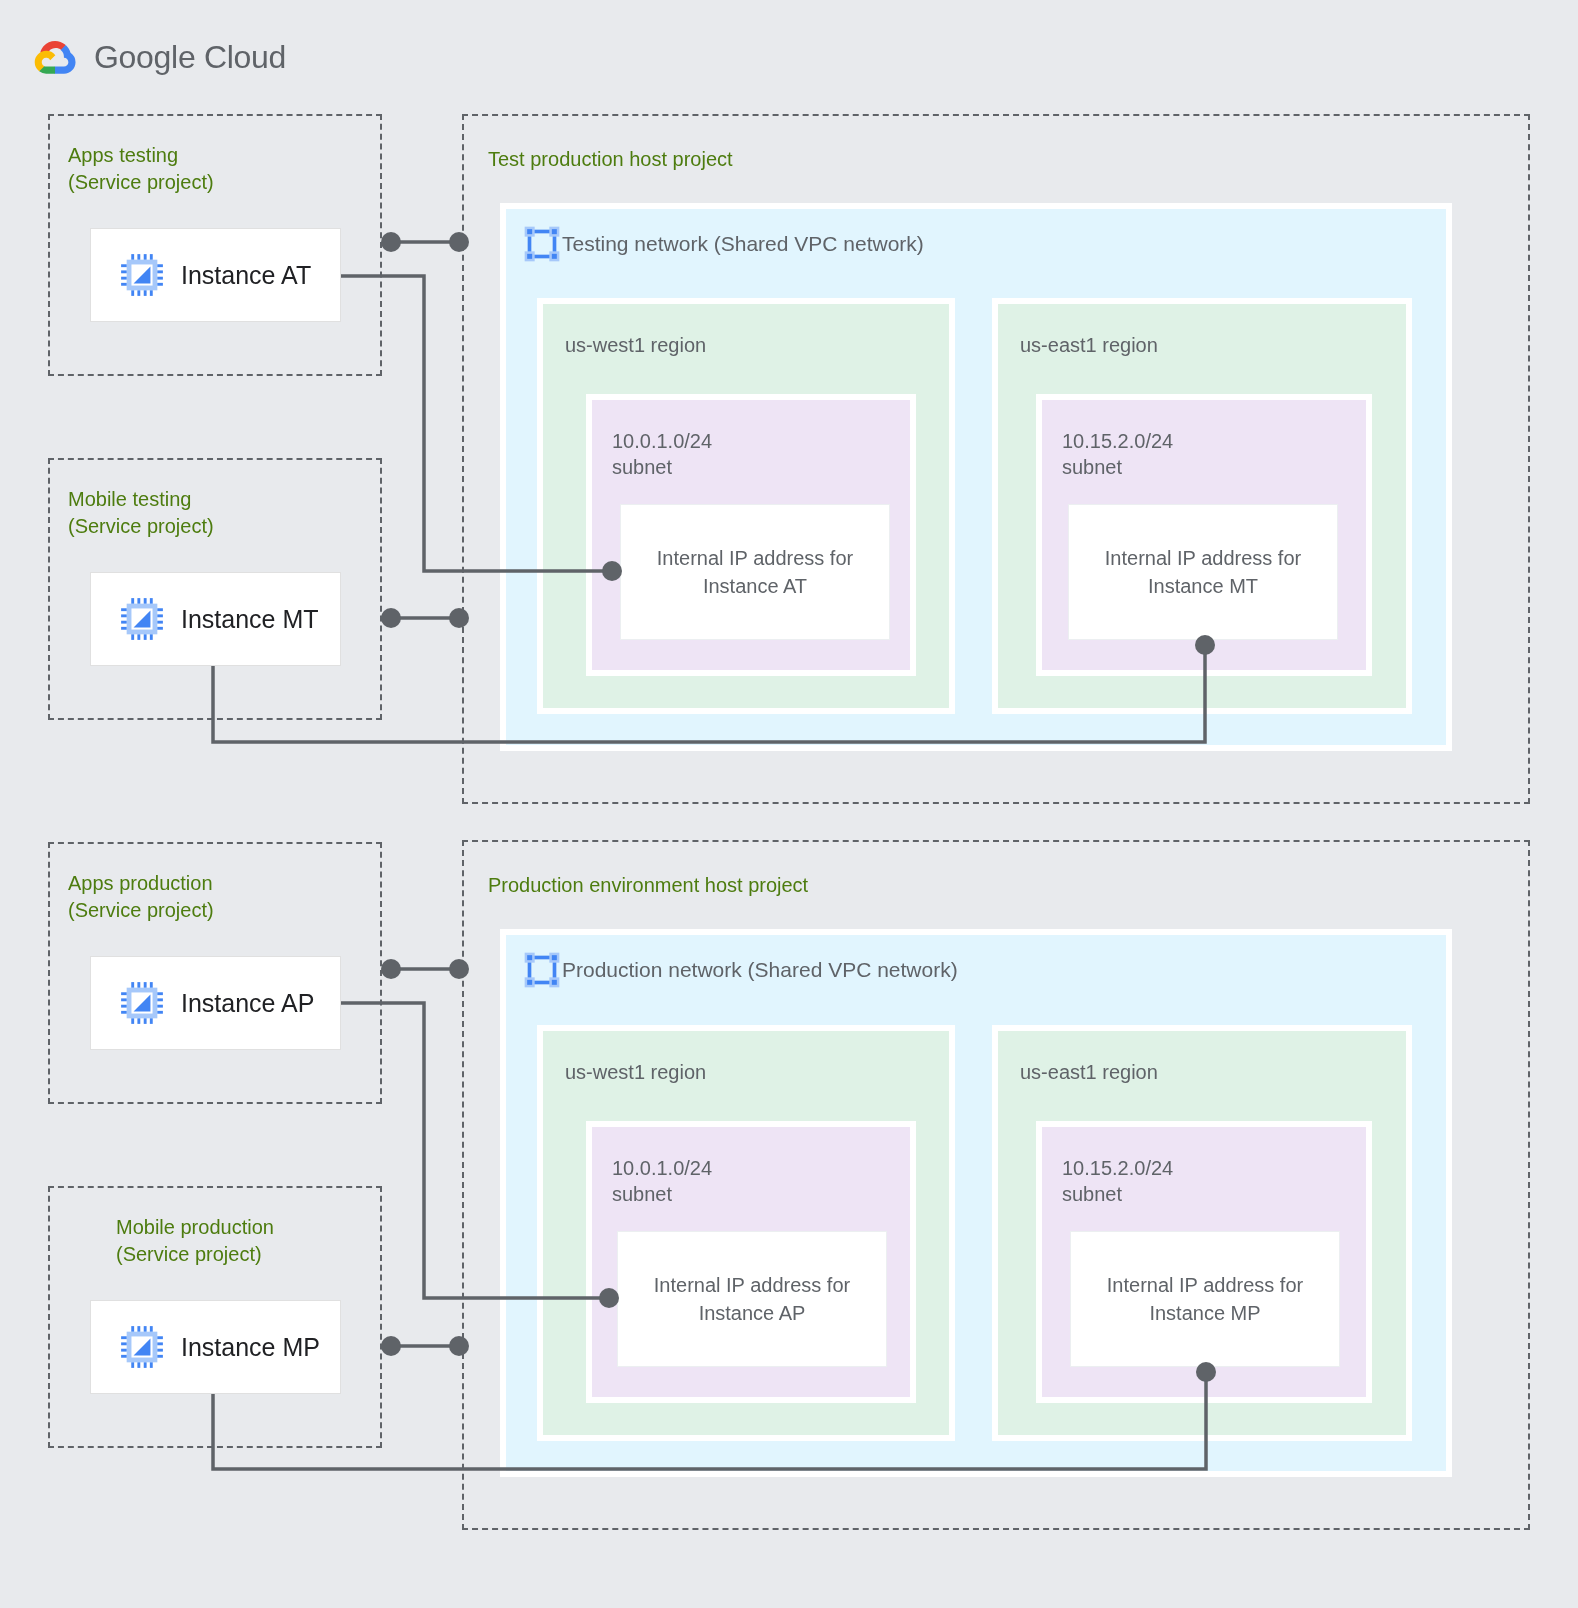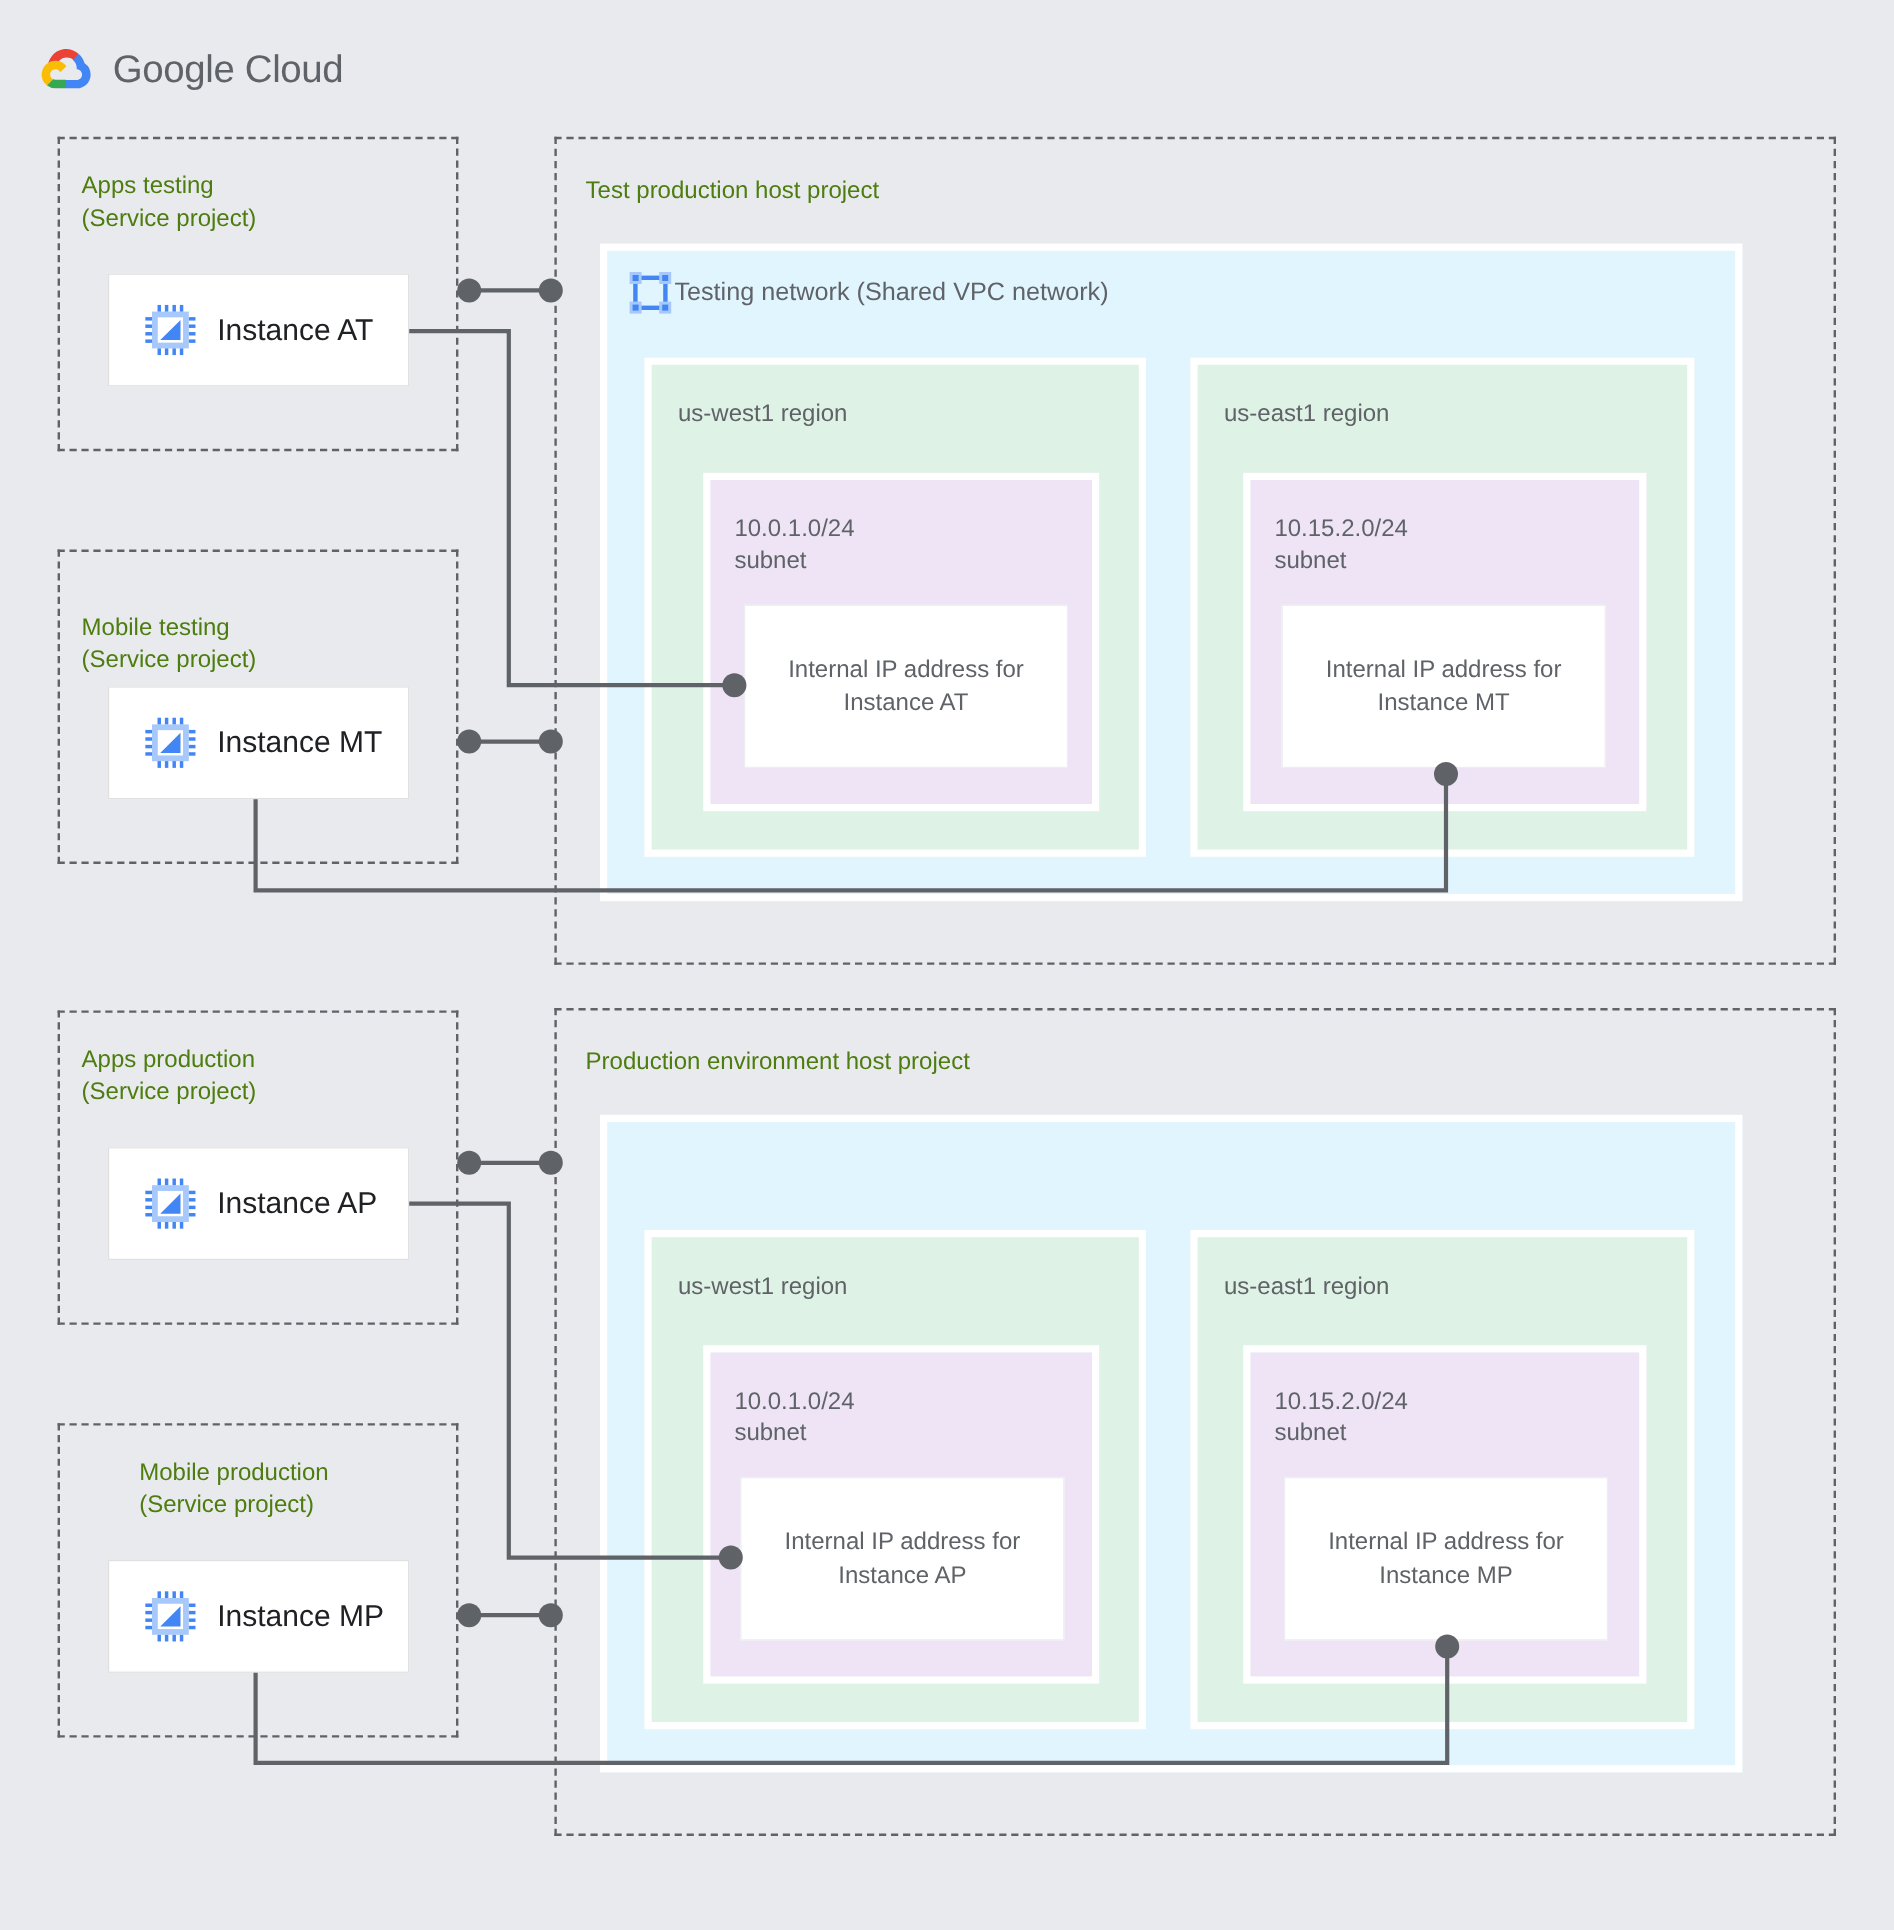--- a/index.html
+++ b/index.html
@@ -145,21 +145,21 @@
           <rect x="19.9" y="16.1" width="3" height="1.5"></rect>
       </g>
       <rect x="4" y="4" width="16" height="16" fill="#a6c8fa"></rect>
       <rect x="6.5" y="6.5" width="11" height="11" fill="#ffffff"></rect>
       <path d="M7.6 16.4h8.8V7.6z" fill="#4285f4"></path>
     </svg>
     <span class="instance-label">Instance AT</span>
   </div>
 
   <div class="dashed-box" style="left:48px; top:458px; width:334px; height:262px;">
-    <div class="box-title" style="left:18px; top:26px;margin-top:24px;">Mobile testing
+    <div class="box-title" style="left:18px; top:26px;">Mobile testing
 (Service project)</div>
   </div>
   <div class="instance-card" style="left:90px; top:572px; width:251px; height:94px;">
     <svg class="chip-icon" viewBox="0 0 24 24">
       <g fill="#4285f4">
         <rect x="6.4" y="1.1" width="1.5" height="3"></rect>
           <rect x="9.6" y="1.1" width="1.5" height="3"></rect>
         <rect x="12.9" y="1.1" width="1.5" height="3"></rect>
           <rect x="16.1" y="1.1" width="1.5" height="3"></rect>
         <rect x="6.4" y="19.9" width="1.5" height="3"></rect>
@@ -286,20 +286,34 @@
       <path d="M7.6 16.4h8.8V7.6z" fill="#4285f4"></path>
     </svg>
     <span class="instance-label">Instance MP</span>
   </div>
 
   <div class="dashed-box" style="left:462px; top:840px; width:1068px; height:690px;">
     <div class="box-title" style="left:24px; top:30px;">Production environment host project</div>
   </div>
 
   <div class="vpc-panel" style="left:500px; top:929px; width:952px; height:548px;"></div>
+  <div class="vpc-header" style="left:522px; top:950px;">
+    <svg class="vpc-icon" viewBox="0 0 24 24">
+      <rect x="4.5" y="4.5" width="15" height="15" fill="none" stroke="#4285f4" stroke-width="2.2"></rect>
+      <rect x="1.6" y="1.6" width="6" height="6" fill="#a6c8fa"></rect>
+      <rect x="16.4" y="1.6" width="6" height="6" fill="#a6c8fa"></rect>
+      <rect x="1.6" y="16.4" width="6" height="6" fill="#a6c8fa"></rect>
+      <rect x="16.4" y="16.4" width="6" height="6" fill="#a6c8fa"></rect>
+      <rect x="3.1" y="3.1" width="3" height="3" fill="#4285f4"></rect>
+      <rect x="17.9" y="3.1" width="3" height="3" fill="#4285f4"></rect>
+      <rect x="3.1" y="17.9" width="3" height="3" fill="#4285f4"></rect>
+      <rect x="17.9" y="17.9" width="3" height="3" fill="#4285f4"></rect>
+    </svg>
+    <span class="vpc-title">Production network (Shared VPC network)</span>
+  </div>
 
   <div class="region-box" style="left:537px; top:1025px; width:418px; height:416px;">
     <div class="region-title" style="left:22px; top:30px;">us-west1 region</div>
   </div>
   <div class="subnet-box" style="left:586px; top:1121px; width:330px; height:282px;">
     <div class="subnet-title" style="left:20px; top:28px;">10.0.1.0/24
 subnet</div>
   </div>
   <div class="ip-box" style="left:617px; top:1231px; width:270px; height:136px;">
     <span class="ip-text">Internal IP address for

